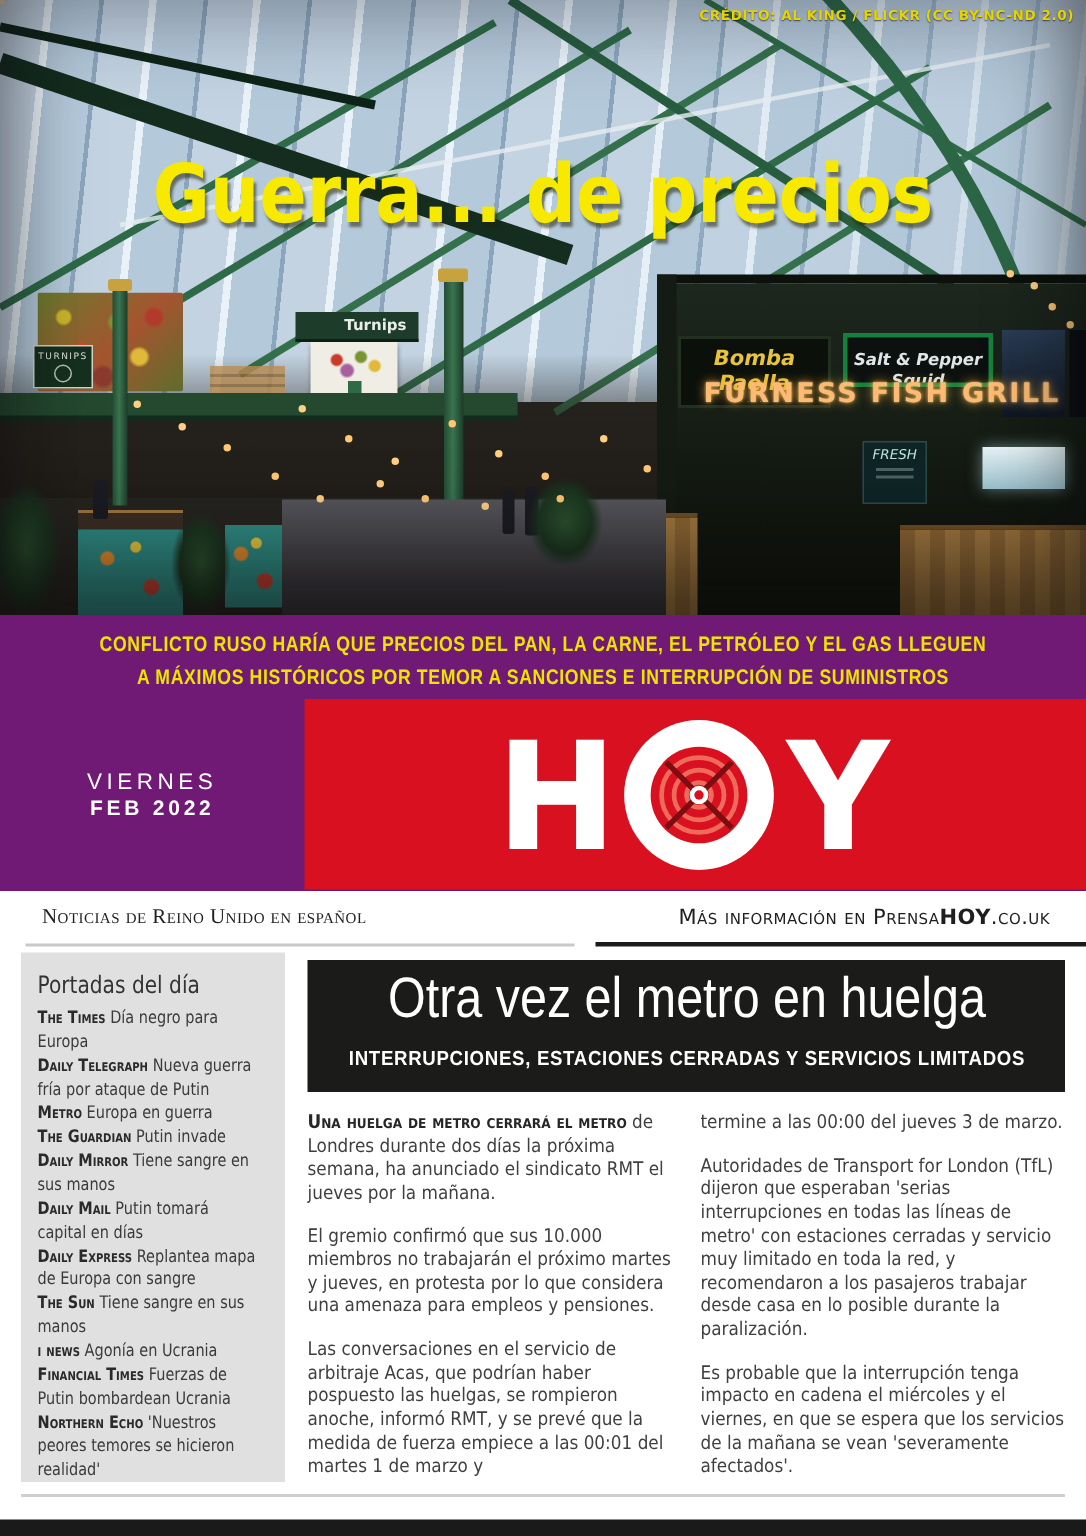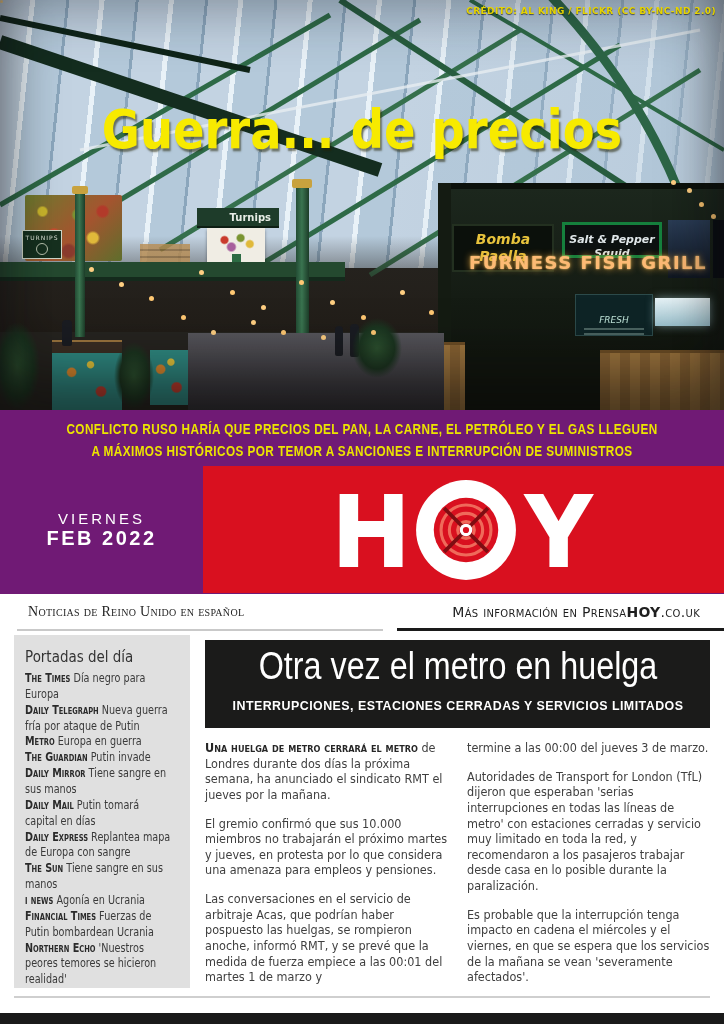--- a/index.html
+++ b/index.html
@@ -55,23 +55,23 @@
   .sign-bomba{left:452px;top:204px;width:102px;height:48px;background:#0b100b;border:2px solid #233020;
        color:#e8c33c;font-style:italic;font-weight:bold;font-size:14px;line-height:1.2;padding-top:5px;}
   .sign-bomba small{display:block;font-size:5px;color:#9aa37e;font-weight:normal;letter-spacing:.5px;}
   .sign-squid{left:562px;top:202px;width:100px;height:36px;background:#0c1110;border:3px solid #15803d;
        color:#dfe6e8;font-style:italic;font-weight:bold;font-size:11px;line-height:1.25;padding-top:8px;}
   .poster1{left:668px;top:200px;width:42px;height:58px;background:linear-gradient(#2a3c55,#101722);}
   .poster2{left:713px;top:200px;width:11px;height:58px;background:#0a0d12;}
   .furness{position:absolute;left:452px;top:252px;width:272px;text-align:center;color:#fdba74;
        font-weight:bold;font-size:18px;letter-spacing:1.5px;
        text-shadow:0 0 7px rgba(240,170,60,.9),0 0 2px rgba(255,220,140,.9);white-space:nowrap;}
-  .freshboard{position:absolute;left:575px;top:294px;width:78px;height:42px;background:#0e2426;
+  .freshboard{position:absolute;left:575px;top:294px;width:43px;height:42px;background:#0e2426;
        border:1px solid #2c4a4a;color:#bfe3d8;font-size:9px;font-style:italic;text-align:center;
-       padding-top:20px;box-sizing:border-box;}
+       padding-top:4px;box-sizing:border-box;}
   .freshboard i{display:block;height:2px;background:rgba(190,220,210,.35);margin:3px 8px 0;}
   .litcase{position:absolute;left:655px;top:298px;width:55px;height:28px;
        background:linear-gradient(#e6f2f6,#9dc3cf);box-shadow:0 0 10px rgba(190,230,240,.5);}
   .wood{position:absolute;background:repeating-linear-gradient(90deg,#8a6434 0 10px,#a0773f 10px 20px);
        border-top:3px solid #6e4e26;}
   .teal{position:absolute;background:
          radial-gradient(9px 9px at 28% 35%,#e08a2e 45%,transparent 60%),
          radial-gradient(10px 10px at 70% 68%,#c33d2e 45%,transparent 60%),
          radial-gradient(7px 7px at 55% 22%,#e8c93c 45%,transparent 60%),
          #2f8c85;}
@@ -103,21 +103,21 @@
   .banner{position:absolute;left:0;top:410px;width:724px;height:184px;background:#701a75;}
   .banner-line{position:absolute;left:50%;white-space:nowrap;color:#ece400;font-weight:bold;
        font-size:14px;letter-spacing:.5px;transform:translateX(-50%) scaleX(.84);
        font-family:"Liberation Sans",sans-serif;}
   .bl1{top:11px;} .bl2{top:33px;}
   .datebox{position:absolute;left:0;top:56px;width:203px;height:127px;display:flex;
        flex-direction:column;align-items:center;justify-content:center;color:#fff;
        font-family:"Liberation Sans",sans-serif;}
   .datebox .day{font-size:15px;letter-spacing:3px;font-weight:normal;}
   .datebox .num{font-size:66px;font-weight:bold;line-height:.95;margin:2px 0;}
-  .datebox .my{font-size:20px;letter-spacing:2.5px;font-weight:bold;}
+  .datebox .my{font-size:14px;letter-spacing:2.5px;font-weight:bold;}
   .redbox{position:absolute;left:203px;top:56px;width:521px;height:127px;background:#d9101f;
        display:flex;align-items:center;justify-content:center;gap:7px;}
   .redbox .ltr{color:#fff;font-family:"Liberation Sans",sans-serif;font-weight:bold;font-size:100px;
        line-height:1;-webkit-text-stroke:4px #fff;}
   .redbox svg{display:block;}
 
   
   .tagline{position:absolute;color:#1f1f1f;font-variant:small-caps;font-size:14px;letter-spacing:.3px;}
   .tag-left{left:28px;top:604px;font-family:Liberation Serif, serif;}
   .tag-right{right:24px;top:604px;cursor:pointer;}

